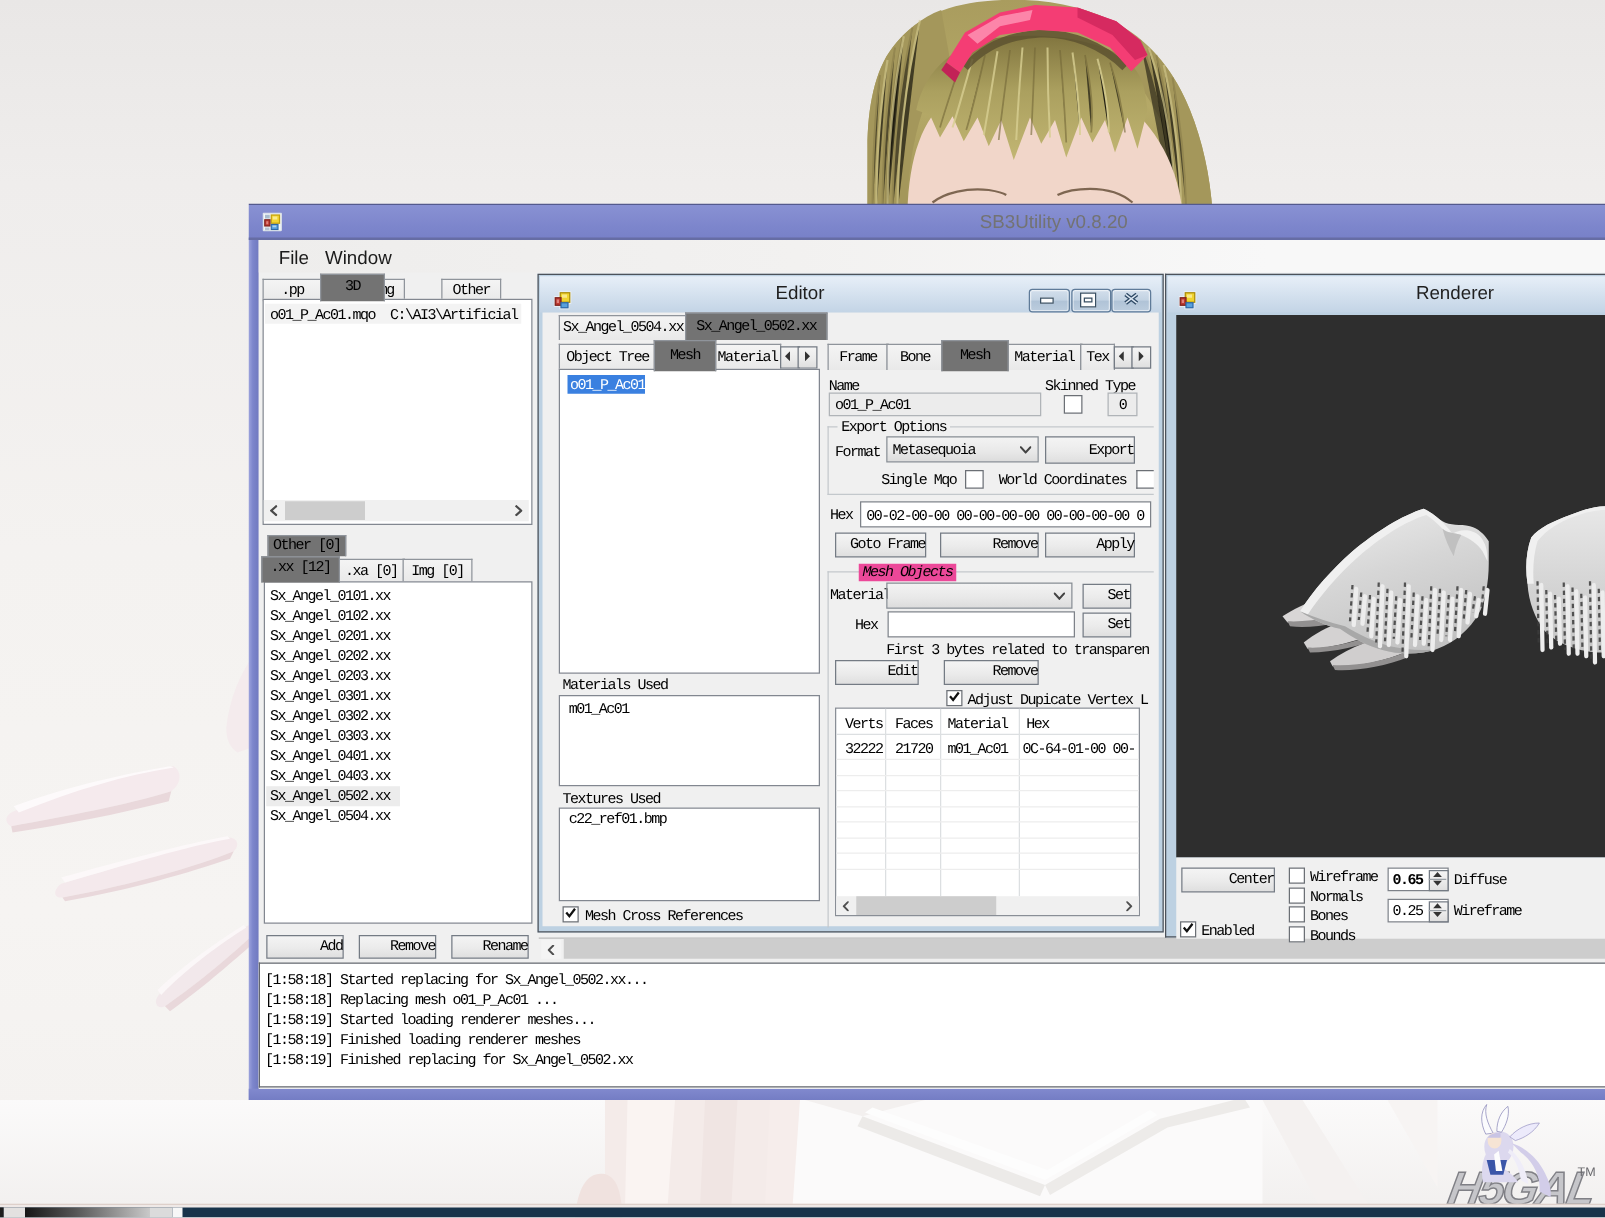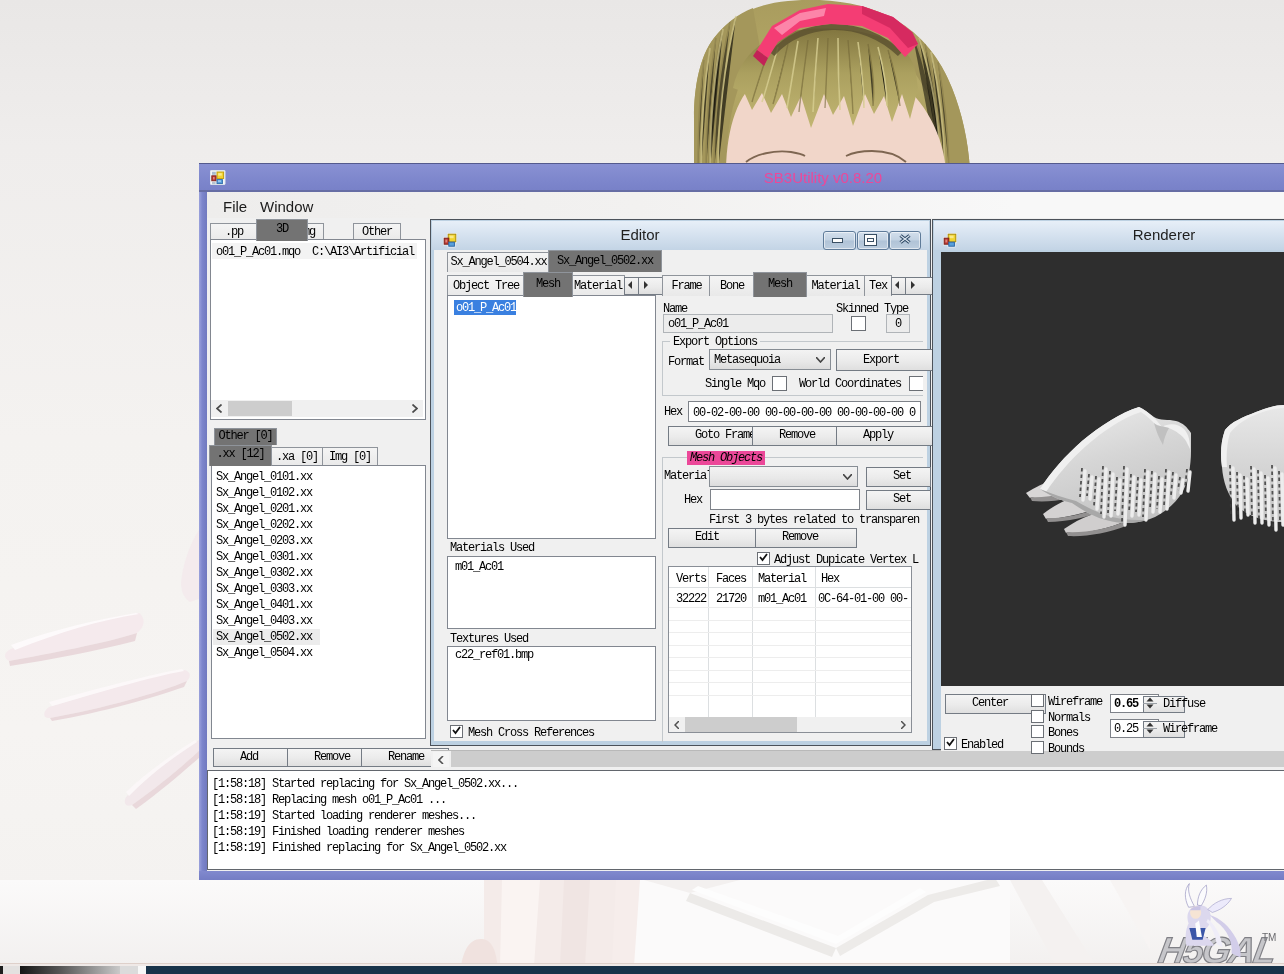--- a/index.html
+++ b/index.html
@@ -2,21 +2,21 @@
 <html><head>
 <meta charset="utf-8">
 <style>
   html,body{margin:0;padding:0;}
   body{width:1284px;height:974px;overflow:hidden;position:relative;
        background:linear-gradient(#e9e7e6, #efedec 15%, #f4f2f0 45%, #f6f4f2 75%, #f3f1ef);}
   .a{position:absolute;}
   .m{font-family:"Liberation Mono",monospace;font-size:12px;letter-spacing:-1.2px;color:#000;white-space:pre;line-height:14px;}
   .s{font-family:"Liberation Sans",sans-serif;font-size:15px;color:#1b1b1b;white-space:pre;}
   .box{border:1px solid #828790;background:#fff;}
-  .btn{border:1px solid #747b84;background:linear-gradient(#f4f4f4,#ebebeb 55%,#dfdfdf);text-align:left;padding-left:26px;}
+  .btn{border:1px solid #747b84;background:linear-gradient(#f4f4f4,#ebebeb 55%,#dfdfdf);text-align:right;}
   .tab{border:1px solid #8f949b;border-bottom:none;background:linear-gradient(#f4f4f4,#e9e9e9);text-align:center;}
   .tabsel{border:1px solid #8f949b;border-bottom:none;background:#737373;text-align:center;}
   .gb{border:1px solid #c3c8cc;}
   .cb{border:1px solid #6b6f75;background:#fff;}
   .fieldro{border:1px solid #b0b4b8;background:#ececec;}
   .combo{border:1px solid #878d94;background:linear-gradient(#f3f3f3,#e8e8e8 60%,#dcdcdc);}
   .capbtn{border:1px solid #5f7b99;border-radius:3px;background:linear-gradient(#d3dfec,#c2d2e2 48%,#b0c3d7 52%,#bccdde);box-shadow:inset 0 0 0 1px rgba(255,255,255,0.55);}
 </style>
 </head>
 <body>
@@ -165,21 +165,21 @@
   </g>
 </svg>
 
 <div class="a" id="mainwin" style="left:199px;top:163px;width:1085px;height:717px;">
 
   <div class="a" style="left:0;top:0;width:1085px;height:29px;background:linear-gradient(#8991d3,#7d86cc 60%,#7780c7);border-top:1px solid #545a8d;box-sizing:border-box;"></div>
   <div class="a" style="left:0;top:27px;width:1085px;height:2px;background:#666da4;"></div>
   <svg class="a" style="left:11px;top:7px" width="16" height="16">
       <use href="#nicon"></use>
     </svg>
-  <div class="a s" style="left:524px;top:6px;width:200px;text-align:center;color:#ec4899;">SB3Utility v0.8.20</div>
+  <div class="a s" style="left:544px;top:6px;width:200px;text-align:center;color:#737373;">SB3Utility v0.8.20</div>
 
   <div class="a" style="left:0;top:29px;width:8px;height:688px;background:linear-gradient(90deg,#9ba2dc,#7d86cc 40%,#7079bf);"></div>
   <div class="a" style="left:0;top:708px;width:1085px;height:9px;background:linear-gradient(#8189ce,#747dc4);"></div>
 
   <div class="a" style="left:8px;top:29px;width:1077px;height:679px;background:#f0f0f0;"></div>
 </div>
 
 <div class="a" style="left:207px;top:192px;width:1077px;height:26px;background:linear-gradient(90deg,#eeedec,#f2f1f0 40%,#f8f8f8 75%);"></div>
 <div class="a s" style="left:223px;top:198px;">File</div>
 <div class="a s" style="left:260px;top:198px;">Window</div>

